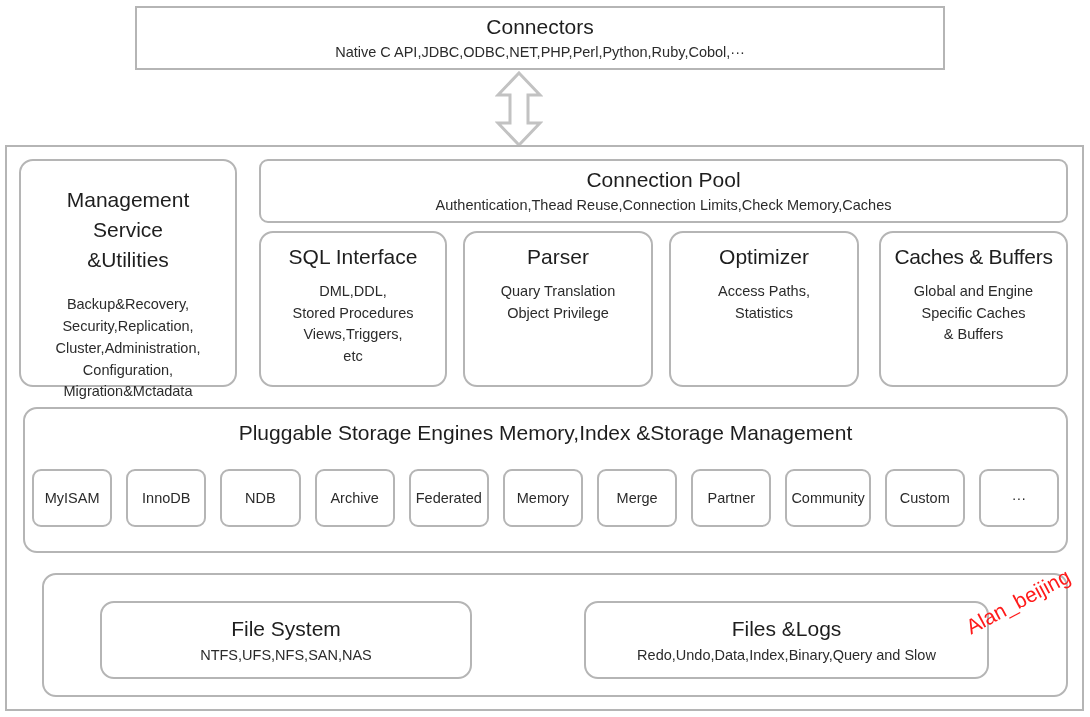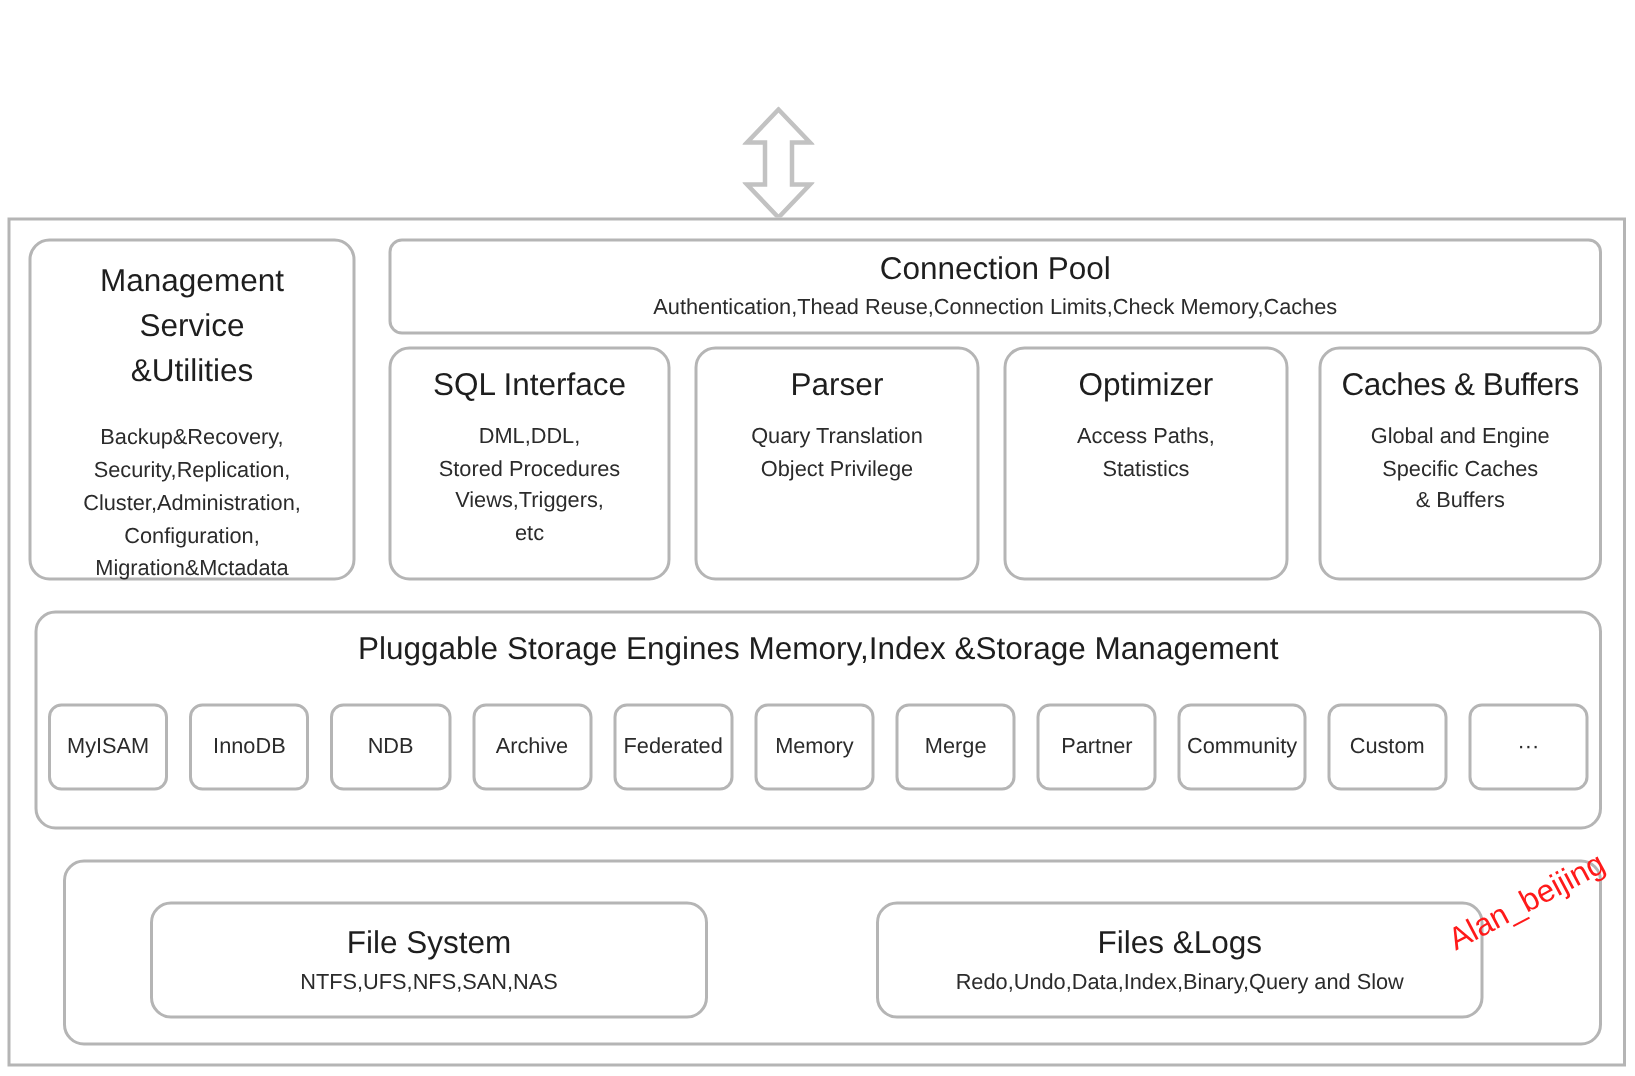--- a/index.html
+++ b/index.html
@@ -72,21 +72,21 @@
     left: 5px; top: 145px; width: 1079px; height: 566px;
     border: 2px solid #b5b5b5;
     border-radius: 0;
     background: #ffffff;
     display: block;
   }
 
   #management-box {
     left: 19px; top: 159px; width: 218px; height: 228px;
     justify-content: flex-start;
-    padding-top: 12px;
+    padding-top: 24px;
   }
   #management-box .title { line-height: 1.42; }
   #management-box .sub { margin-top: 20px; line-height: 1.5; }
 
   #connection-pool-box {
     left: 259px; top: 159px; width: 809px; height: 64px;
     gap: 2px;
   }
 
   .svc-box {
@@ -167,20 +167,24 @@
     white-space: nowrap;
     font-weight: 400;
     pointer-events: none;
   }
 </style>
 </head>
 <body>
 
 <div id="canvas">
 
+  <div class="box rounded-s sharp" id="connectors-box">
+    <div class="title">Connectors</div>
+    <div class="sub nowrap">Native C API,JDBC,ODBC,NET,PHP,Perl,Python,Ruby,Cobol,···</div>
+  </div>
 
   <div id="arrow-connector">
     <svg width="48" height="76" viewBox="0 0 48 76" xmlns="http://www.w3.org/2000/svg">
       <polygon points="24,2 45,24 33,24 33,52 45,52 24,74 3,52 15,52 15,24 3,24" fill="#ffffff" stroke="#c2c2c2" stroke-width="3" stroke-linejoin="miter"></polygon>
     </svg>
   </div>
 
   <div class="box sharp" id="server-container"></div>
 
   <div class="box rounded" id="management-box">

